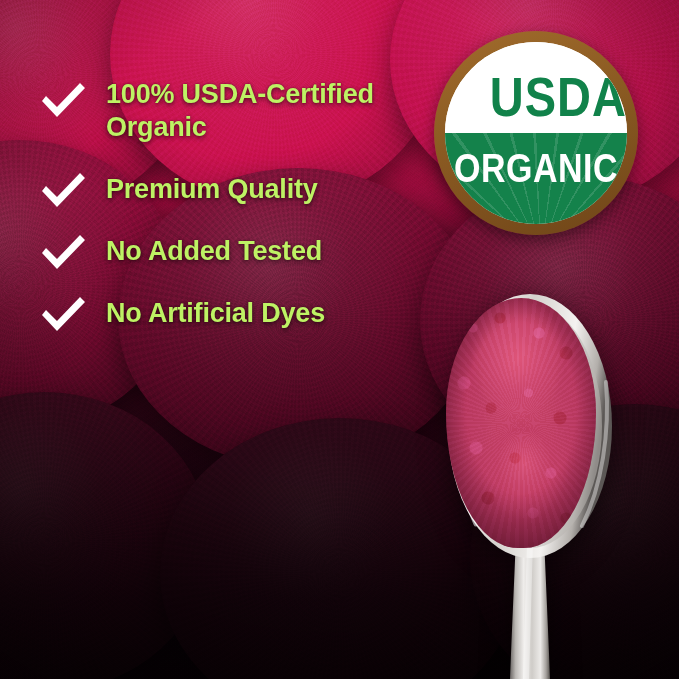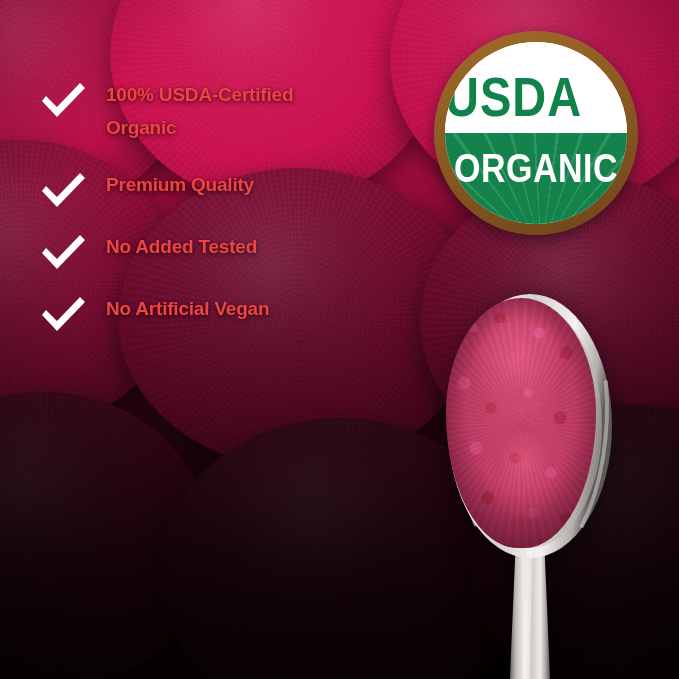--- a/index.html
+++ b/index.html
@@ -126,36 +126,36 @@
     left: 40px;
     top: 78px;
     width: 360px;
     z-index: 20;
   }
   .feature-row {
     display: flex;
     align-items: flex-start;
     margin-bottom: 24px;
   }
-  .feature-row.tight { margin-bottom: 20px; }
+  .feature-row.tight { margin-bottom: 20px; align-items: center; }
 
   .check-icon {
     flex: 0 0 auto;
     width: 46px;
     height: 38px;
     margin-right: 20px;
     margin-top: 4px;
   }
   .check-icon svg { display: block; width: 100%; height: 100%; }
 
   .feature-label {
-    color: #ef4444;
+    color: #bef264;
     font-family: "Liberation Sans", sans-serif;
     font-weight: bold;
-    font-size: 19px;
+    font-size: 27px;
     line-height: 33px;
     letter-spacing: -0.2px;
     text-shadow: 0 2px 5px rgba(0,0,0,0.55), 0 0 2px rgba(0,0,0,0.4);
     white-space: pre-line;
   }
 
   
   .usda-seal {
     position: absolute;
     left: 434px;
@@ -180,21 +180,21 @@
     background: #ffffff;
     overflow: hidden;
   }
   .seal-top {
     position: absolute;
     left: 0; right: 0; top: 0;
     height: 50%;
     background: #ffffff;
     display: flex;
     align-items: flex-end;
-    justify-content: flex-start;
+    justify-content: flex-end;
   }
   .seal-usda-text {
     color: #11824a;
     font-family: "Liberation Sans", sans-serif;
     font-weight: bold;
     font-size: 47px;
     line-height: 1;
     letter-spacing: 1px;
     padding-bottom: 7px;
     transform: scaleY(1.18);
@@ -403,19 +403,19 @@
       </span>
       <span class="feature-label">No Added Tested</span>
     </div>
 
     <div class="feature-row tight">
       <span class="check-icon">
         <svg viewBox="0 0 46 38" xmlns="http://www.w3.org/2000/svg">
           <path d="M2 19 L6 14 L17 25 L40 1 L45 6 L17 35 Z" fill="#ffffff"></path>
         </svg>
       </span>
-      <span class="feature-label">No Artificial Vegan</span>
+      <span class="feature-label">No Artificial Dyes</span>
     </div>
 
 
   </div>
 
 </div>
 
 </body></html>

